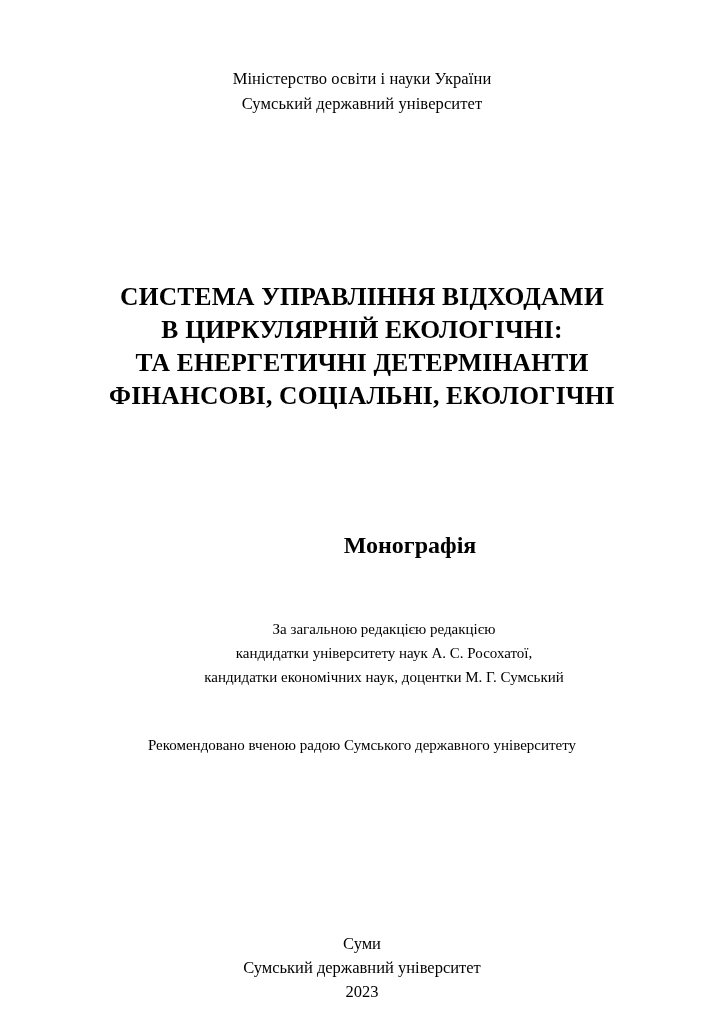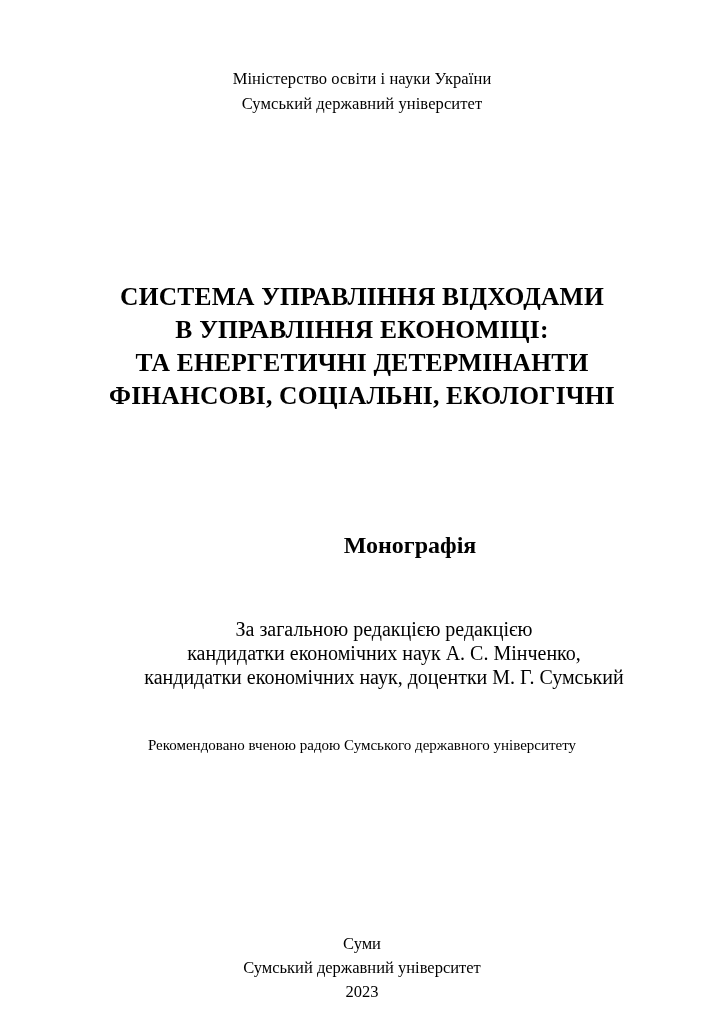--- a/index.html
+++ b/index.html
@@ -62,21 +62,21 @@
     font-weight: bold;
     font-size: 24px;
     line-height: 30px;
   }
 
   
   #editors {
     top: 617px;
   }
   #editors .line {
-    font-size: 20px;
+    font-size: 15px;
     line-height: 24px;
     margin-left: 44px;
   }
 
   
   #recommendation {
     top: 734px;
   }
   #recommendation .line {
     font-size: 15px;
@@ -97,32 +97,32 @@
 
 <div class="page">
 
   <div class="block" id="publisher-header">
     <span class="line">Міністерство освіти і науки України</span>
     <span class="line">Сумський державний університет</span>
   </div>
 
   <div class="block" id="book-title">
     <span class="line">СИСТЕМА УПРАВЛІННЯ ВІДХОДАМИ</span>
-    <span class="line">В УПРАВЛІННЯ ЕКОНОМІЦІ:</span>
+    <span class="line">В ЦИРКУЛЯРНІЙ ЕКОЛОГІЧНІ:</span>
     <span class="line">ТА ЕНЕРГЕТИЧНІ ДЕТЕРМІНАНТИ</span>
     <span class="line">ФІНАНСОВІ, СОЦІАЛЬНІ, ЕКОЛОГІЧНІ</span>
   </div>
 
   <div class="block" id="genre">
     <span class="line">Монографія</span>
   </div>
 
   <div class="block" id="editors">
     <span class="line">За загальною редакцією редакцією</span>
-    <span class="line">кандидатки економічних наук А. С. Мінченко,</span>
+    <span class="line">кандидатки університету наук А. С. Росохатої,</span>
     <span class="line">кандидатки економічних наук, доцентки М. Г. Сумський</span>
   </div>
 
   <div class="block" id="recommendation">
     <span class="line">Рекомендовано вченою радою Сумського державного університету</span>
   </div>
 
   <div class="block" id="imprint">
     <span class="line">Суми</span>
     <span class="line">Сумський державний університет</span>

